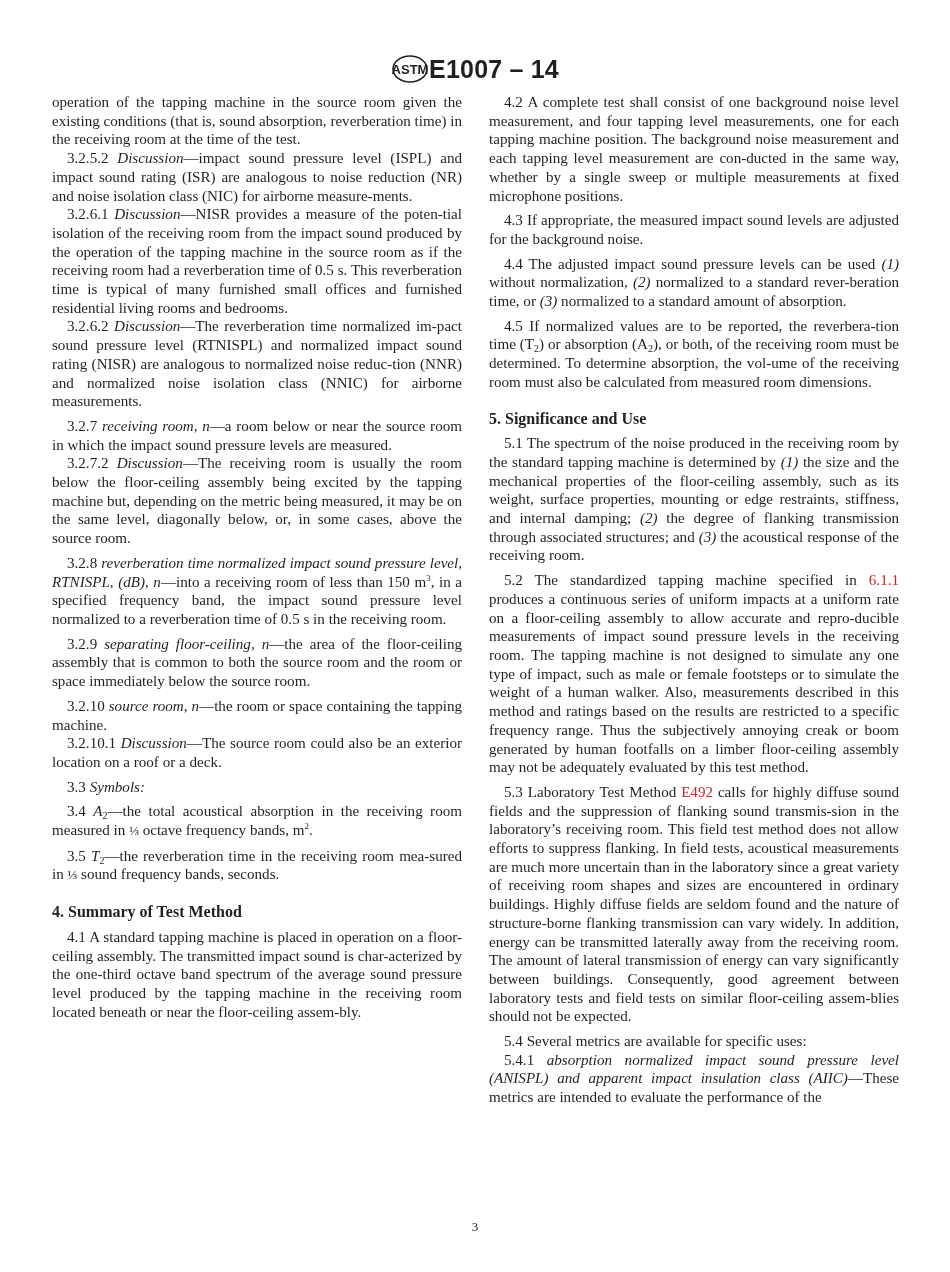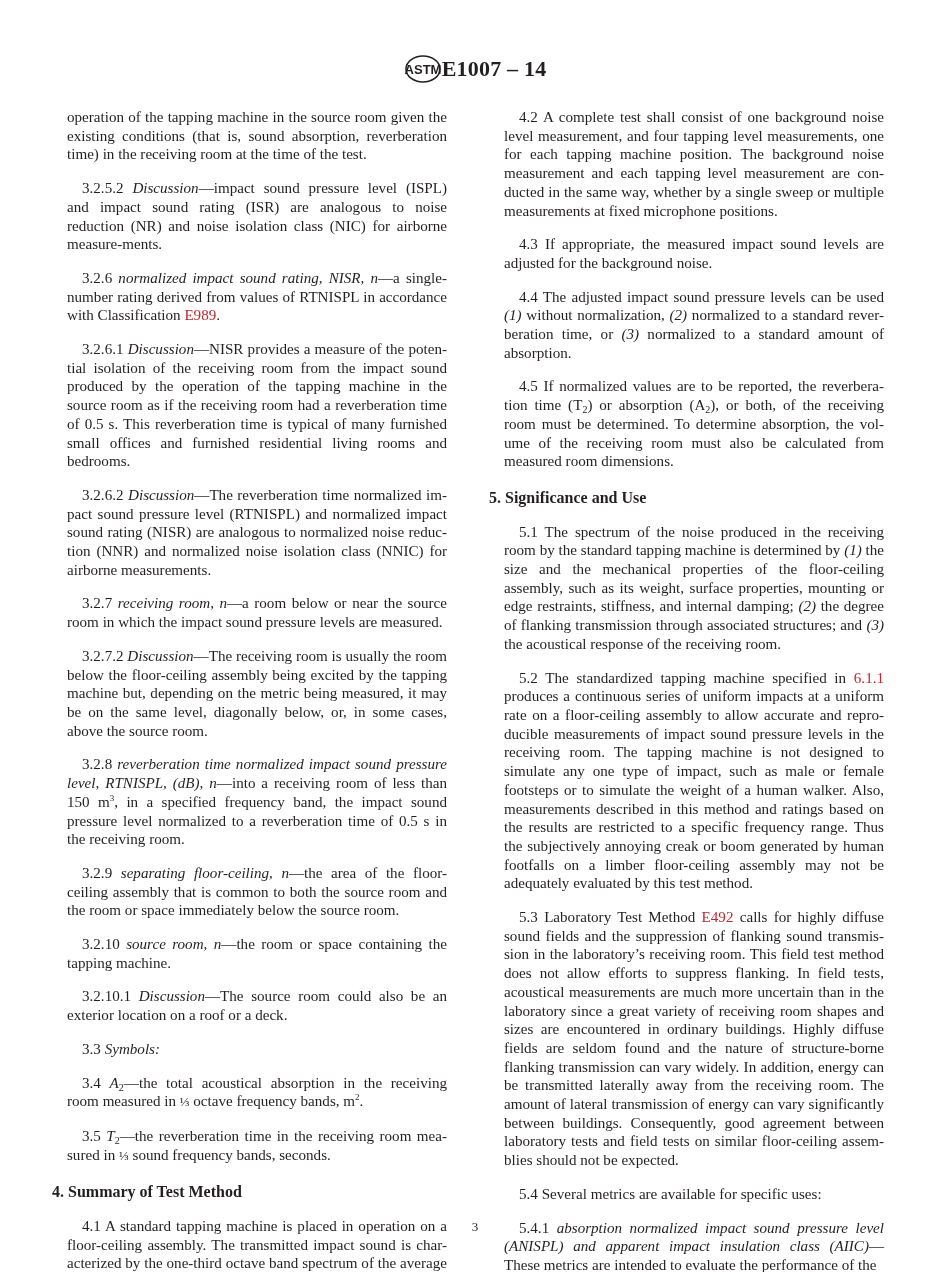--- a/index.html
+++ b/index.html
@@ -7,31 +7,31 @@
       width: 950px; height: 1272px; position: relative; overflow: hidden;
       font-family: "Liberation Serif", "DejaVu Serif", serif;
       color: #231f20;
     }
     .header {
       position: absolute; top: 54px; left: 0; width: 950px; height: 30px;
       display: flex; justify-content: center; align-items: center; gap: 0;
     }
     .logo { width: 38px; height: 30px; display: inline-block; }
     .doc-id {
-      font-family: Liberation Serif, serif;
-      font-weight: bold; font-size: 22px; color: #231f20; letter-spacing: 0.2px;
+      font-family: Liberation Sans, sans-serif;
+      font-weight: bold; font-size: 25px; color: #231f20; letter-spacing: 0.2px;
     }
     .col {
       position: absolute; top: 93px; width: 410px;
       font-size: 15.1px; line-height: 18.7px; text-align: justify;
       hyphens: manual;
     }
     .col.left { left: 52px; }
     .col.right { left: 489px; }
-    .p { margin: 15px; text-indent: 15px; }
+    .p { margin: 0; text-indent: 15px; }
     .p.noindent { text-indent: 0; }
     .p.gap { margin-top: 6px; }
     .h {
       margin: 18px 0 6px 0; font-weight: bold; font-size: 16px; text-indent: 0;
     }
     .i { font-style: italic; }
     .link { color: #c1272d; }
     sup { font-size: 9px; line-height: 0; vertical-align: 6px; }
     sub { font-size: 10px; line-height: 0; vertical-align: -3px; }
     .frac { font-size: 13px; }
@@ -51,21 +51,20 @@
     </svg>
   </span>
   <span class="doc-id">E1007 – 14</span>
 </div>
 
 <div class="col left">
   <p class="p noindent"><span>operation of the tapping machine in the source room given the existing conditions (that is, sound absorption, reverberation time) in the receiving room at the time of the test.</span></p>
 
   <p class="p"><span>3.2.5.2</span> <span class="i">Discussion</span><span>—impact sound pressure level (ISPL) and impact sound rating (ISR) are analogous to noise reduction (NR) and noise isolation class (NIC) for airborne measure-ments.</span></p>
 
-  <p class="p gap"><span>3.2.6</span> <span class="i">normalized impact sound rating, NISR, n</span><span>—a single-number rating derived from values of RTNISPL in accordance with Classification </span><a class="link">E989</a><span>.</span></p>
 
   <p class="p"><span>3.2.6.1</span> <span class="i">Discussion</span><span>—NISR provides a measure of the poten-tial isolation of the receiving room from the impact sound produced by the operation of the tapping machine in the source room as if the receiving room had a reverberation time of 0.5 s. This reverberation time is typical of many furnished small offices and furnished residential living rooms and bedrooms.</span></p>
 
   <p class="p"><span>3.2.6.2</span> <span class="i">Discussion</span><span>—The reverberation time normalized im-pact sound pressure level (RTNISPL) and normalized impact sound rating (NISR) are analogous to normalized noise reduc-tion (NNR) and normalized noise isolation class (NNIC) for airborne measurements.</span></p>
 
   <p class="p gap"><span>3.2.7</span> <span class="i">receiving room, n</span><span>—a room below or near the source room in which the impact sound pressure levels are measured.</span></p>
 
 
   <p class="p"><span>3.2.7.2</span> <span class="i">Discussion</span><span>—The receiving room is usually the room below the floor-ceiling assembly being excited by the tapping machine but, depending on the metric being measured, it may be on the same level, diagonally below, or, in some cases, above the source room.</span></p>
 

